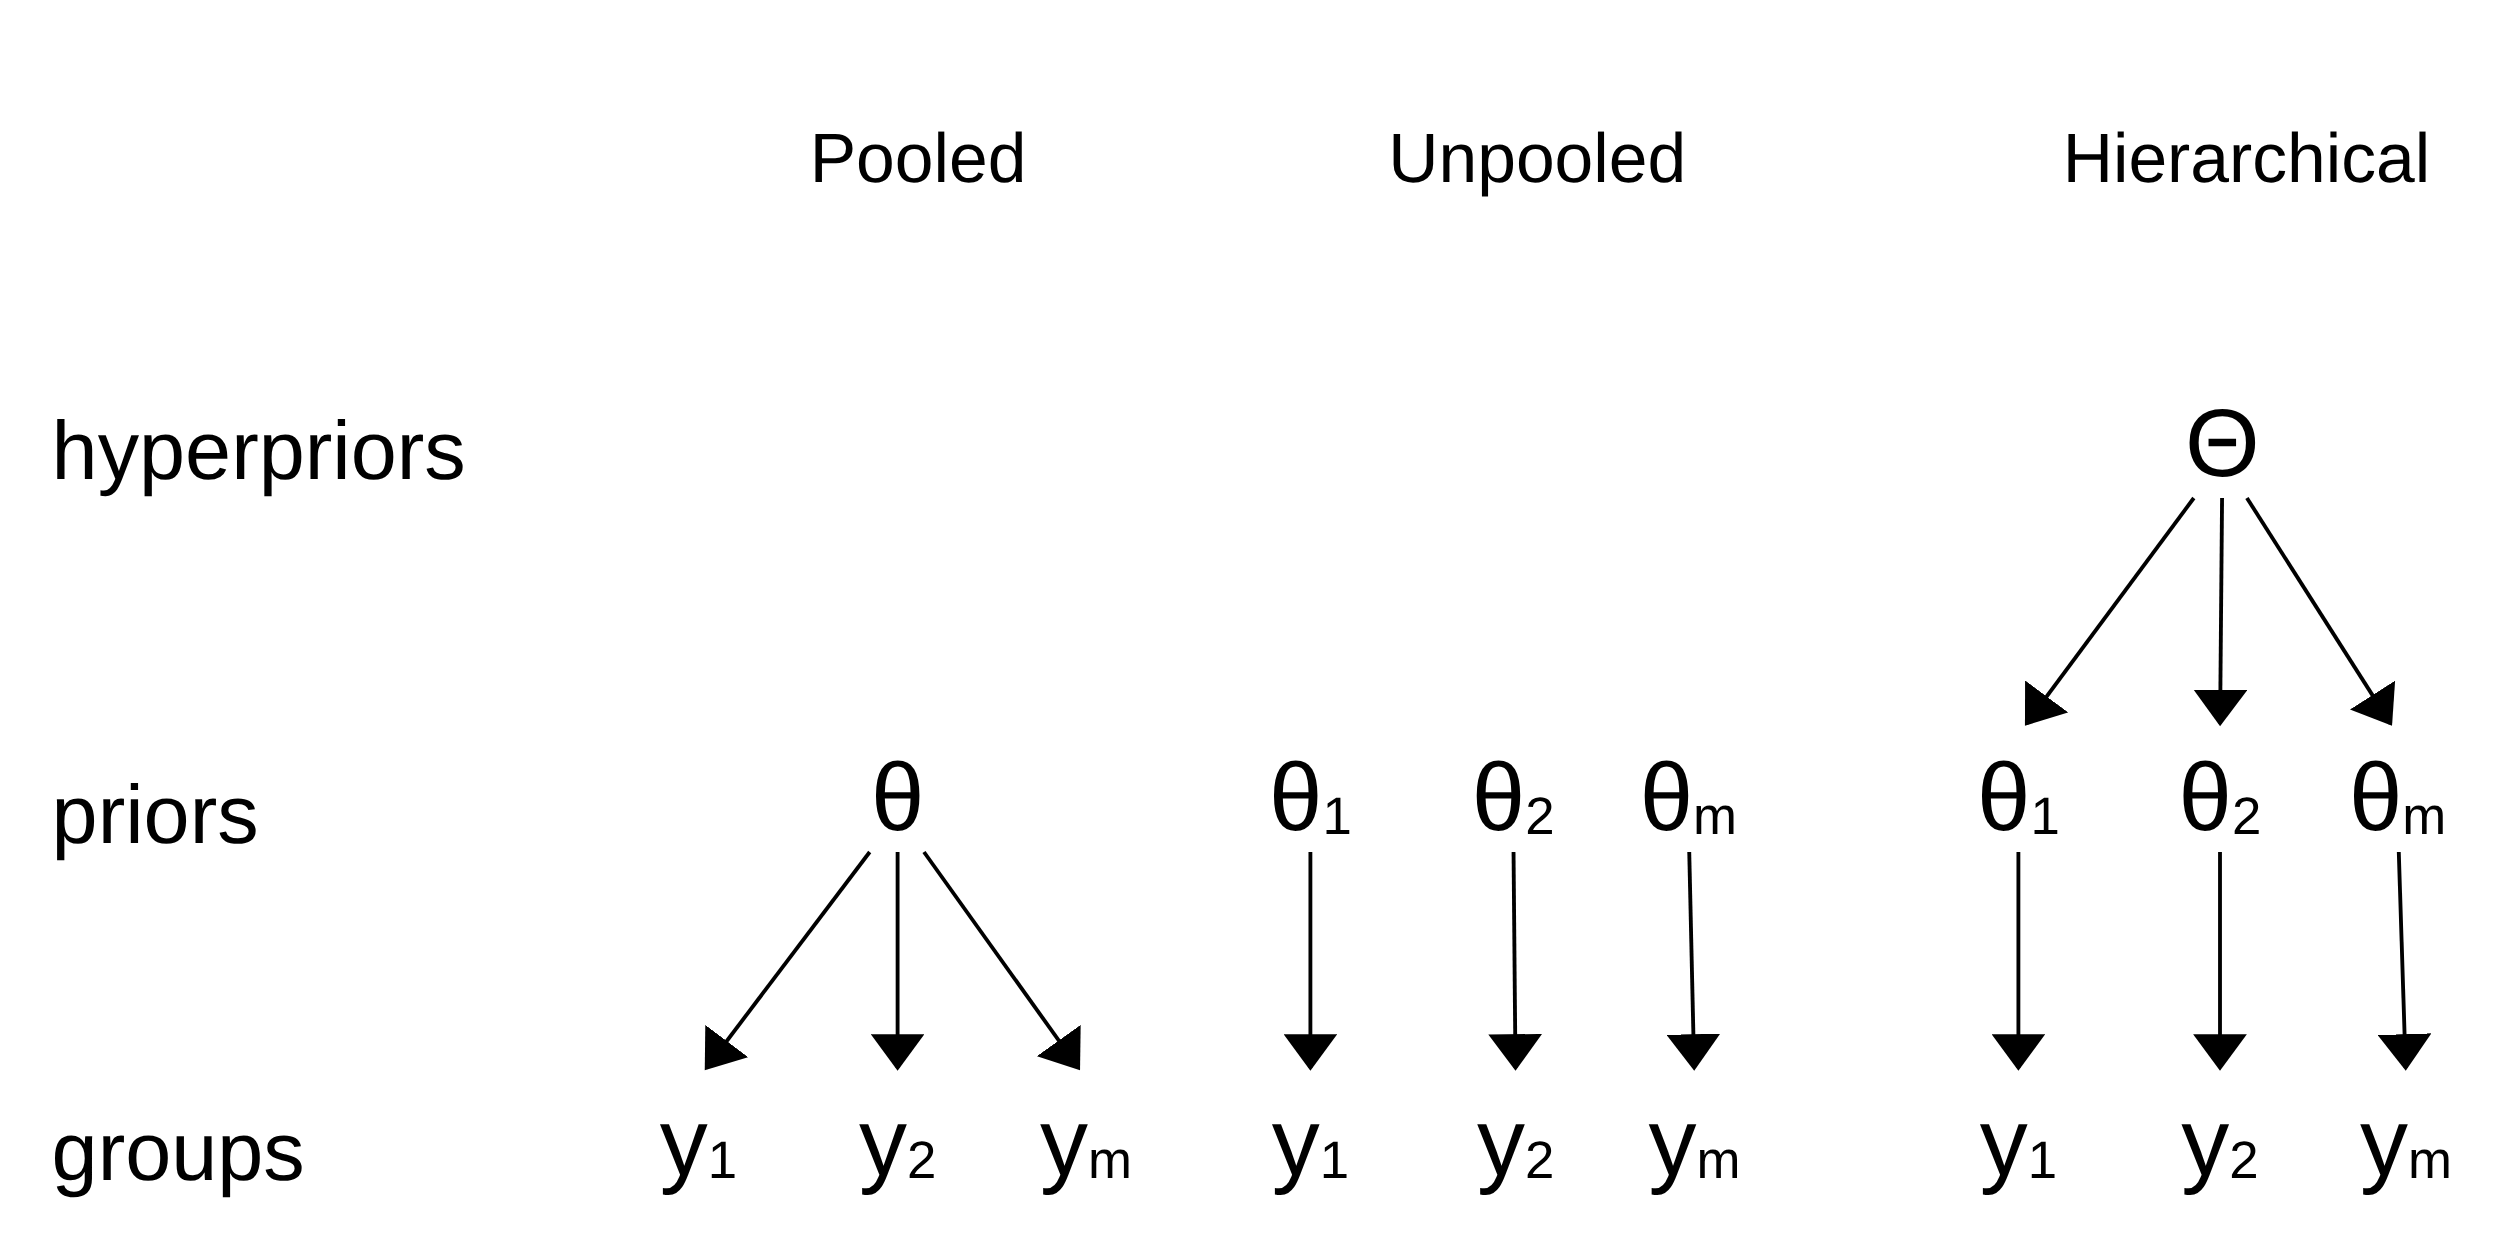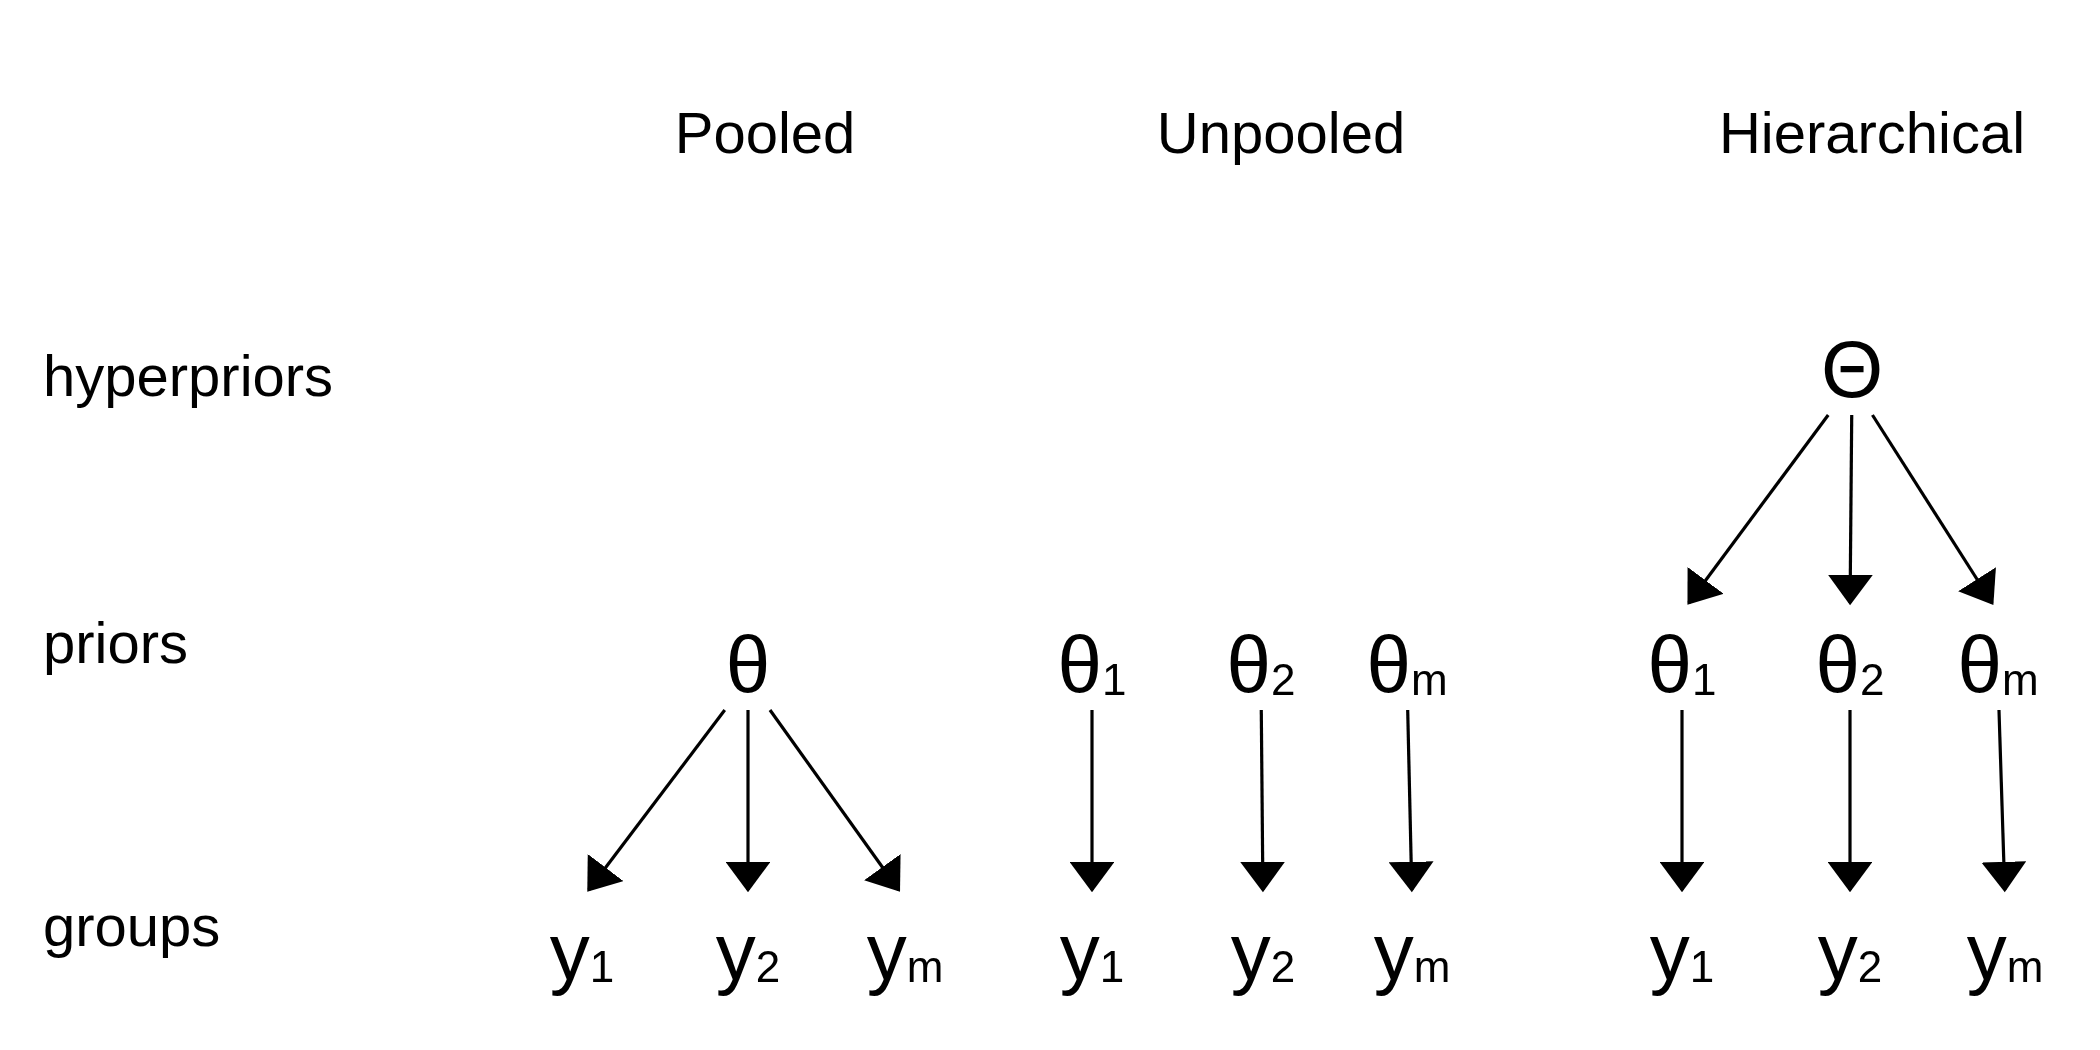--- a/index.html
+++ b/index.html
@@ -24,28 +24,28 @@
     color: #000000;
   }
   #header-pooled       { left: 765px;  top: 133px; }
   #header-unpooled     { left: 1281px; top: 133px; }
   #header-hierarchical { left: 1872px; top: 133px; }
 
   .row-label {
     position: absolute;
     left: 43px;
     transform: translateY(-50%);
-    font-size: 58px;
+    font-size: 69px;
     line-height: 1;
     white-space: nowrap;
     color: #000000;
   }
   #row-hyperpriors { top: 376px; }
-  #row-priors      { top: 643px; }
-  #row-groups      { top: 926px; }
+  #row-priors      { top: 679px; }
+  #row-groups      { top: 960px; }
 
   #edges-svg {
     position: absolute;
     left: 0; top: 0;
     width: 2100px; height: 1050px;
   }
   #edges-svg line {
     stroke: #000000;
     stroke-width: 3.2;
   }

